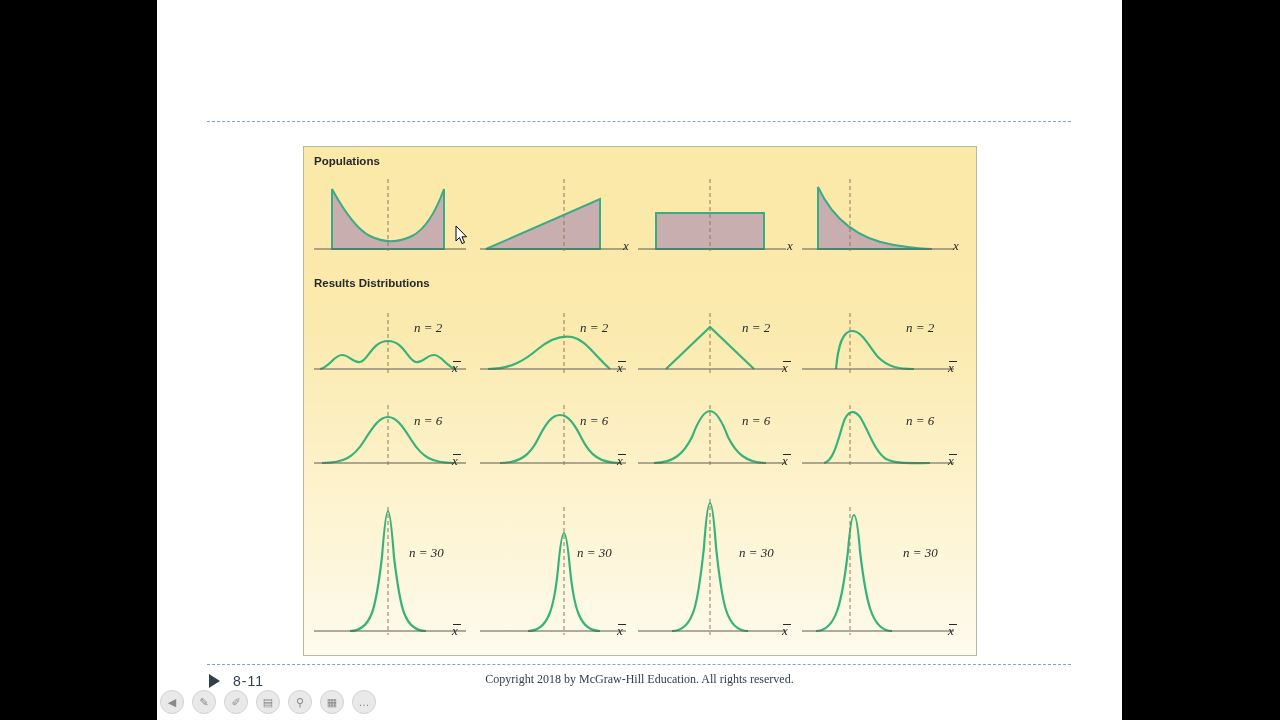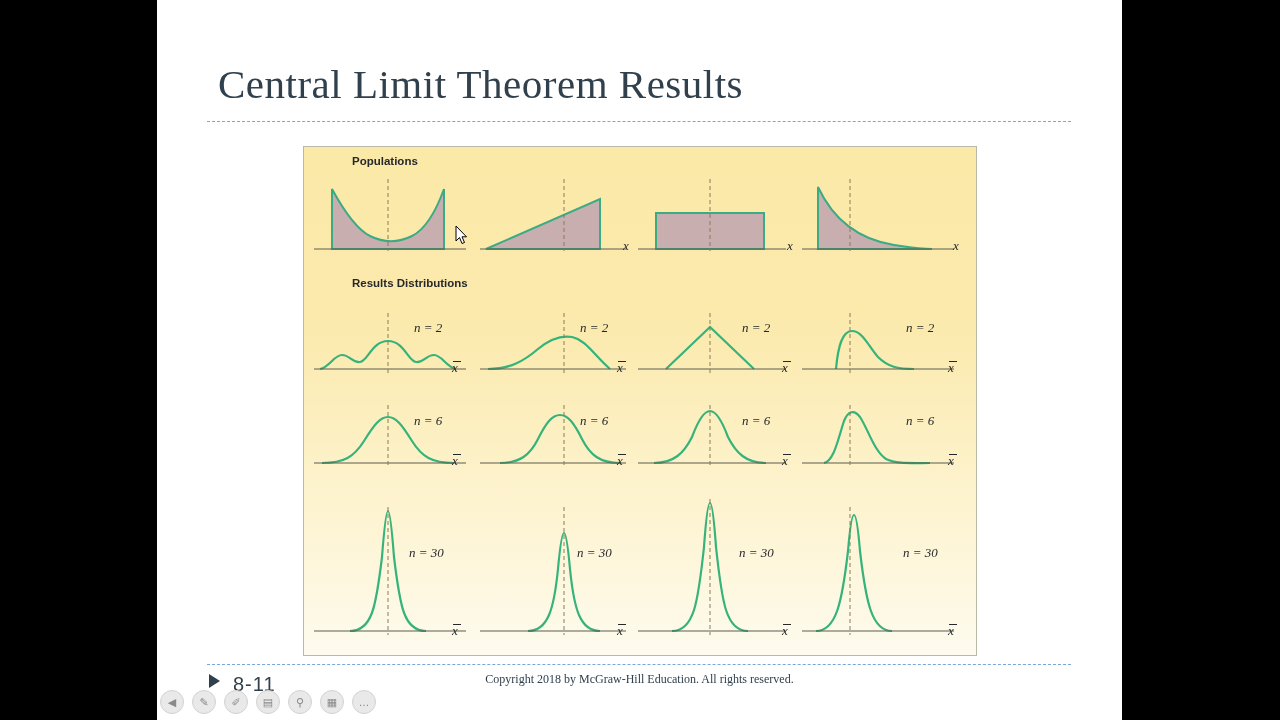--- a/index.html
+++ b/index.html
@@ -62,21 +62,20 @@
     border: 1px solid #b9b9a8;
     background: linear-gradient(to bottom, #fbe9a8 0%, #fbeaad 35%, #fdf3cf 70%, #fefbee 100%);
     overflow: hidden;
   }
   .fig-label {
     position: absolute;
     font-family: "Liberation Sans", sans-serif;
     font-size: 11.5px;
     color: #26282b;
     font-weight: 600;
-    margin-left: 38px;
   }
   #lbl-populations { left: 10px; top: 8px; }
   #lbl-sampling { left: 10px; top: 130px; }
 
   .n-label {
     position: absolute;
     font-family: "Liberation Serif", serif;
     font-style: italic;
     font-size: 13px;
     color: #26282b;
@@ -106,21 +105,21 @@
     background: #26282b;
   }
   svg.cell { position: absolute; display: block; }
 
   
   #page-num {
     position: absolute;
     left: 76px;
     top: 673px;
     font-family: "Liberation Sans", sans-serif;
-    font-size: 20px;
+    font-size: 14px;
     color: #31404d;
     letter-spacing: 1px;
   }
   #tri-bullet {
     position: absolute;
     left: 52px;
     top: 674px;
     width: 0; height: 0;
     border-left: 11px solid #31404d;
     border-top: 7px solid transparent;
@@ -167,21 +166,20 @@
     height: 20px;
     pointer-events: none;
   }
 </style>
 </head>
 <body>
 
 <div id="screen">
   <div id="slide">
 
-    <div id="slide-title">Central Limit Theorem Results</div>
     <div class="dotted-rule" id="rule-top"></div>
 
     <div id="figure">
       <div class="fig-label" id="lbl-populations">Populations</div>
       <div class="fig-label" id="lbl-sampling">Results Distributions</div>
 
       <svg class="cell" style="left:6px; top:26px;" width="160" height="78" viewBox="0 0 160 78">
         <path d="M22,76 L22,16 C34,38 46,56 60,63 C74,70 88,70 102,63 C116,56 126,38 134,16 L134,76 Z" fill="#c9aeb0" stroke="#3aab84" stroke-width="2"></path>
         <line x1="4" y1="76" x2="156" y2="76" stroke="#5d5d52" stroke-width="1.2"></line>
         <line x1="78" y1="6" x2="78" y2="78" stroke="#8c7b5a" stroke-width="1" stroke-dasharray="4,3"></line>

